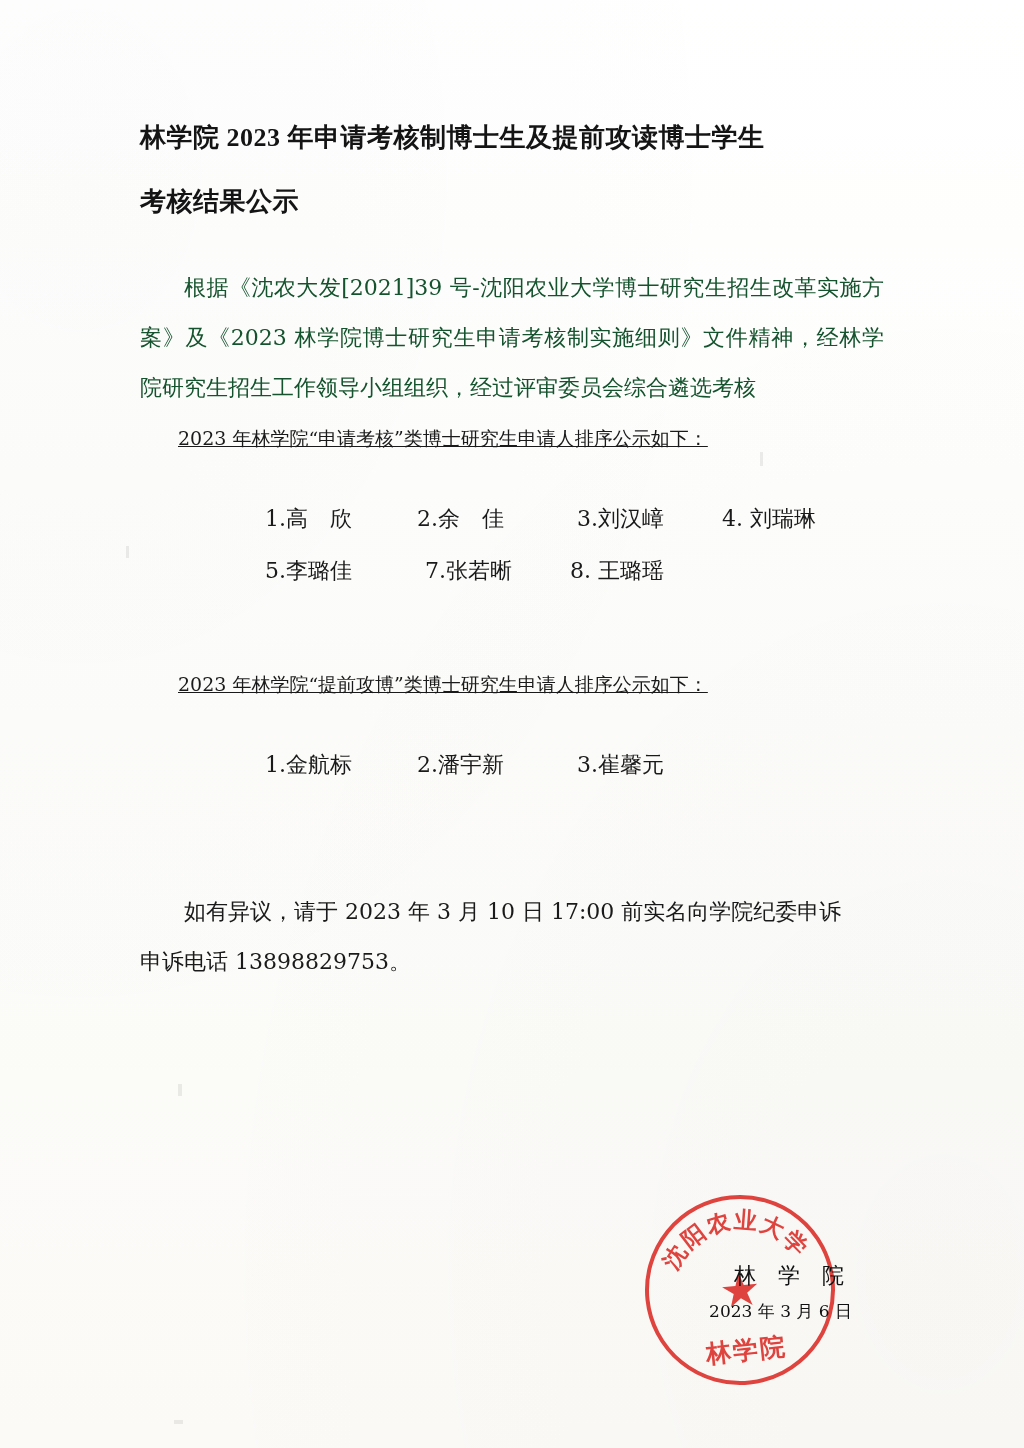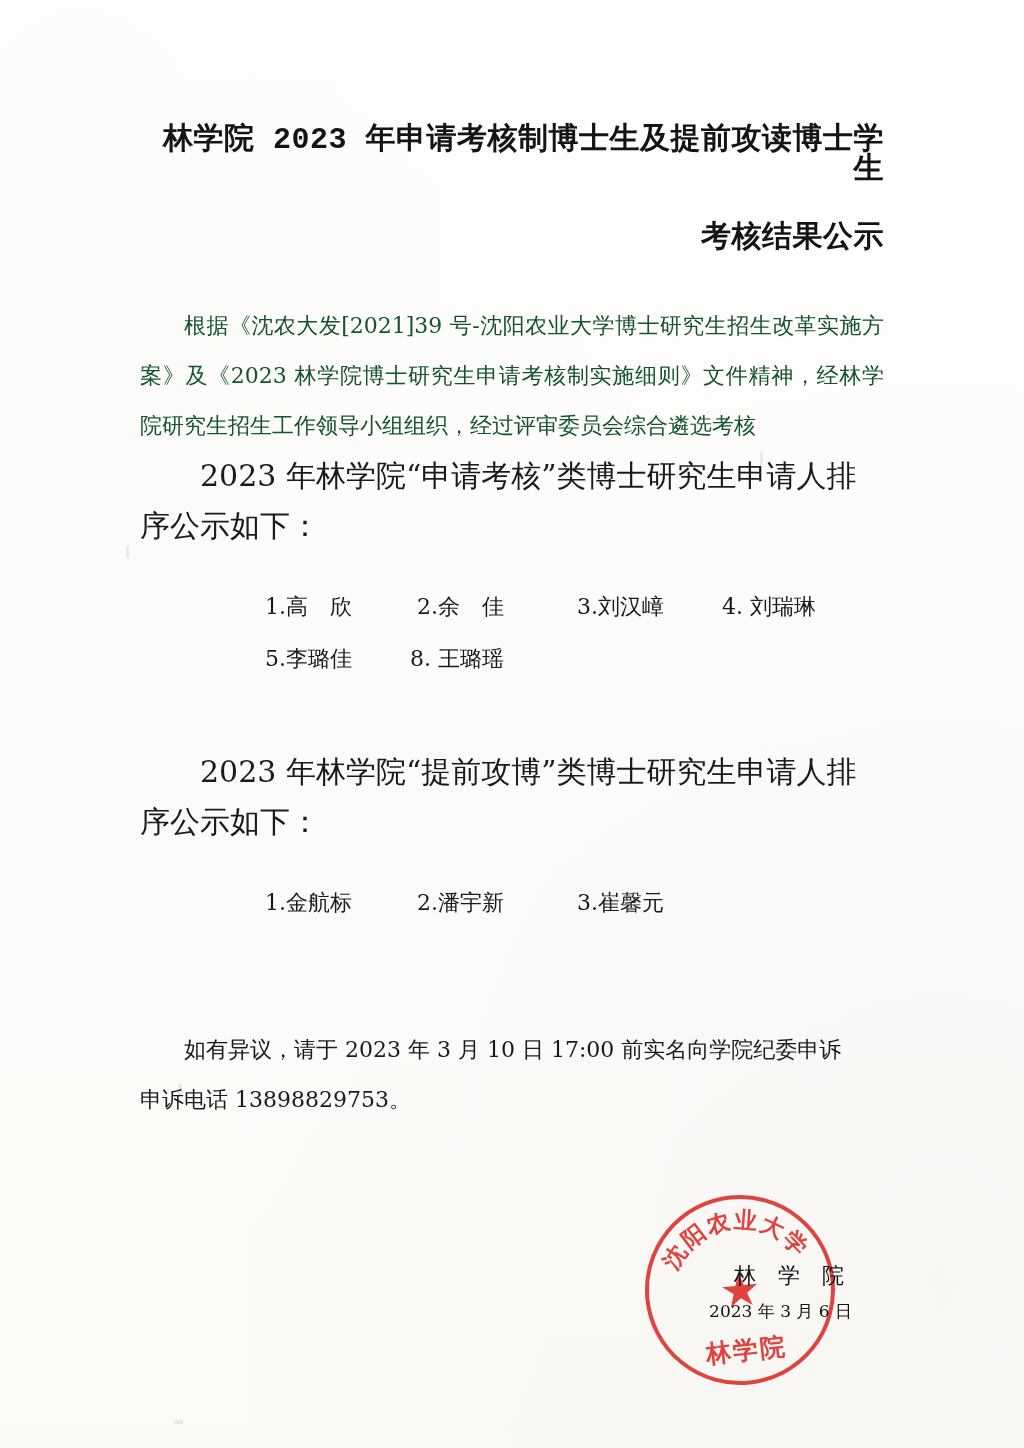--- a/index.html
+++ b/index.html
@@ -28,47 +28,48 @@
       linear-gradient(180deg, #ffffff 0%, #fcfcfa 50%, #fbfaf7 100%);
     pointer-events: none;
   }
   .content {
     position: absolute;
     left: 140px;
     top: 0;
     width: 744px;
   }
   .doc-title {
-    text-align: right;
-    font-family: Liberation Mono, monospace;
+    text-align: left;
+    font-family: Liberation Serif, serif;
     font-weight: bold;
-    font-size: 30px;
+    font-size: 26px;
     letter-spacing: 0.5px;
     line-height: 1.0;
     color: #141414;
   }
   .title-line-1 { margin-top: 125px; }
   .title-line-2 { margin-top: 38px; }
 
   .para {
     font-size: 22px;
     line-height: 50px;
     text-align: justify;
     text-justify: inter-ideograph;
     color: #14532d;
   }
   .indent { text-indent: 2em; }
 
   .body-block { margin-top: 48px; }
 
   .sub-head {
-    font-size: 30px;
+    font-size: 19px;
     line-height: 50px;
     text-indent: 2em;
     margin-top: 0px;
+    text-decoration: underline;
   }
 
   .name-grid {
     margin-top: 30px;
     font-size: 22px;
     line-height: 52px;
   }
   .name-row {
     display: flex;
     padding-left: 60px;
@@ -187,20 +188,21 @@
 
       <div class="name-grid">
         <div class="name-row">
           <span class="name-cell">1.高　欣</span>
           <span class="name-cell">2.余　佳</span>
           <span class="name-cell wide">3.刘汉嶂</span>
           <span class="name-cell">4. 刘瑞琳</span>
         </div>
         <div class="name-row">
           <span class="name-cell">5.李璐佳</span>
+          <span class="name-cell wide">7.张若晰</span>
           <span class="name-cell">8. 王璐瑶</span>
         </div>
       </div>
 
       <div class="gap-lg"></div>
 
       <div class="sub-head">2023 年林学院“提前攻博”类博士研究生申请人排序公示如下：</div>
 
       <div class="name-grid">
         <div class="name-row">

